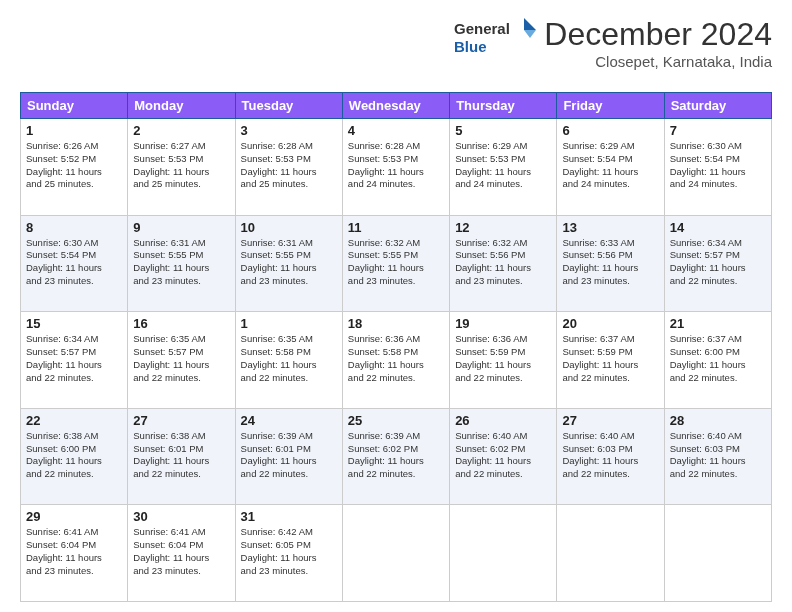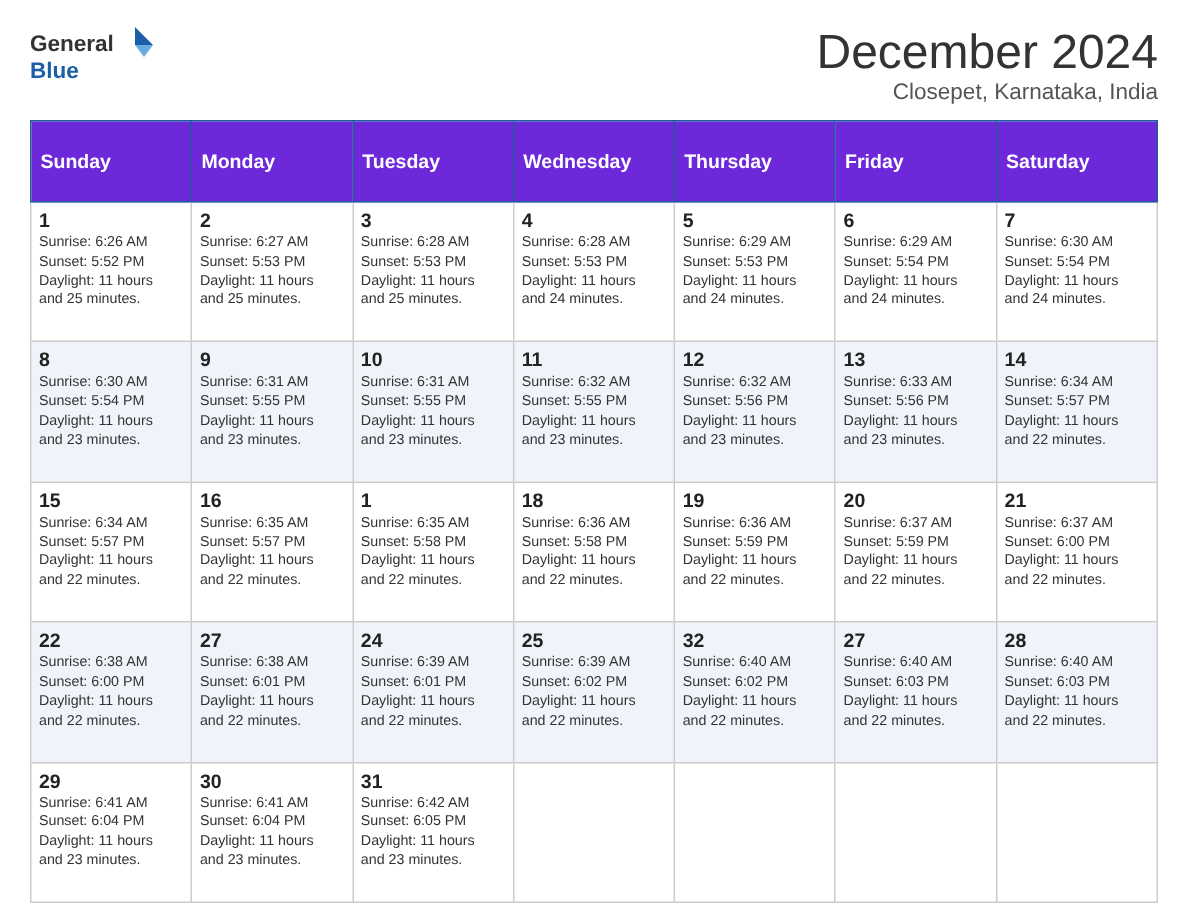--- a/index.html
+++ b/index.html
@@ -13,22 +13,22 @@
     .page {
       width: 792px;
       height: 612px;
       padding: 16px 20px 10px 20px;
       display: flex;
       flex-direction: column;
     }
     .header {
       display: flex;
       align-items: flex-start;
-      justify-content: space-between;
-      margin-bottom: 10px;
+      justify-content: flex-end;
+      margin-bottom: 22px;
     }
     .logo {
       display: flex;
       align-items: center;
       gap: 4px;
     }
     .title-block {
       text-align: right;
     }
     .main-title {
@@ -41,24 +41,24 @@
       color: #555;
     }
     .calendar {
       flex: 1;
       border: 1px solid #ccc;
       border-collapse: collapse;
       width: 100%;
       table-layout: fixed;
     }
     .calendar th {
-      background-color: #6d28d9;
+      background-color: #8b5cf6;
       color: white;
       text-align: left;
-      padding: 19px 6px;
+      padding: 5px 6px;
       font-size: 13px;
       font-weight: bold;
       border: 1px solid #1e5a9e;
     }
     .calendar td {
       border: 1px solid #ccc;
       vertical-align: top;
       padding: 4px 5px;
       font-size: 10px;
       color: #333;
@@ -219,21 +219,21 @@
           </td>
           <td>
             <span class="day-num">24</span>
             <div class="cell-text">Sunrise: 6:39 AM<br>Sunset: 6:01 PM<br>Daylight: 11 hours<br>and 22 minutes.</div>
           </td>
           <td>
             <span class="day-num">25</span>
             <div class="cell-text">Sunrise: 6:39 AM<br>Sunset: 6:02 PM<br>Daylight: 11 hours<br>and 22 minutes.</div>
           </td>
           <td>
-            <span class="day-num">32</span>
+            <span class="day-num">26</span>
             <div class="cell-text">Sunrise: 6:40 AM<br>Sunset: 6:02 PM<br>Daylight: 11 hours<br>and 22 minutes.</div>
           </td>
           <td>
             <span class="day-num">27</span>
             <div class="cell-text">Sunrise: 6:40 AM<br>Sunset: 6:03 PM<br>Daylight: 11 hours<br>and 22 minutes.</div>
           </td>
           <td>
             <span class="day-num">28</span>
             <div class="cell-text">Sunrise: 6:40 AM<br>Sunset: 6:03 PM<br>Daylight: 11 hours<br>and 22 minutes.</div>
           </td>

